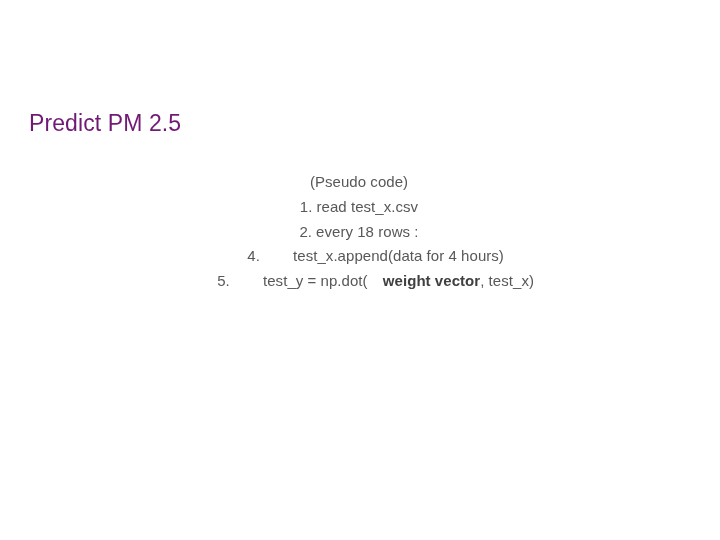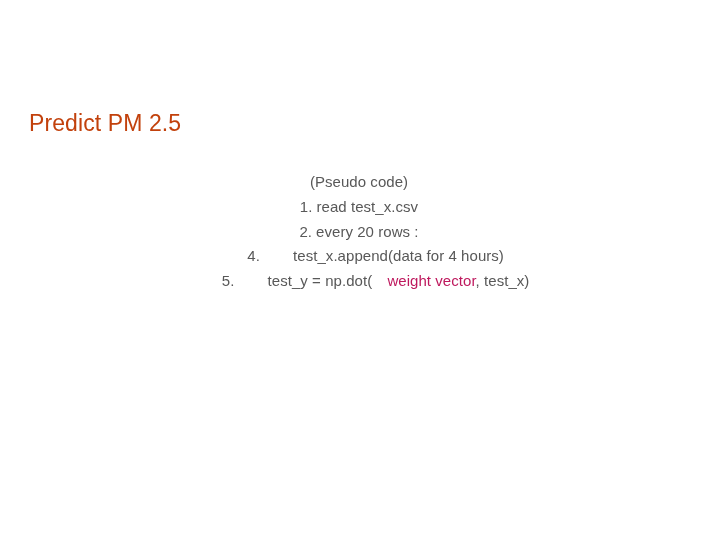--- a/index.html
+++ b/index.html
@@ -20,21 +20,21 @@
     overflow: hidden;
     box-sizing: border-box;
   }
   #slide-title {
     position: absolute;
     left: 29px;
     top: 108px;
     font-size: 23px;
     line-height: 30px;
     font-weight: 400;
-    color: #c2410c;
+    color: #701a75;
     letter-spacing: 0.1px;
     white-space: nowrap;
   }
   #pseudo-code-block {
     position: absolute;
     left: 29px;
     top: 170px;
     width: 660px;
   }
   .code-line {
@@ -55,22 +55,22 @@
     margin-right: 4px;
   }
   
   .indent-line .line-num {
     width: 79px;
   }
   .code-body {
     display: inline;
   }
   .hl-weight {
-    color: #be185d;
-    font-weight: 400;
+    color: #404040;
+    font-weight: 700;
     margin-left: 11px;
   }
 </style>
 </head>
 <body>
 
 <div id="slide">
 
   <div id="slide-title">Predict PM 2.5</div>
 
@@ -78,21 +78,21 @@
 
     <div class="code-line flow-line">
       <span class="code-body">(Pseudo code)</span>
     </div>
 
     <div class="code-line flow-line">
       <span class="line-num">1.</span><span class="code-body">read test_x.csv</span>
     </div>
 
     <div class="code-line flow-line">
-      <span class="line-num">2.</span><span class="code-body">every 20 rows :</span>
+      <span class="line-num">2.</span><span class="code-body">every 18 rows :</span>
     </div>
 
 
     <div class="code-line indent-line">
       <span class="line-num">4.</span><span class="code-body">test_x.append(data for 4 hours)</span>
     </div>
 
     <div class="code-line indent-line">
       <span class="line-num">5.</span><span class="code-body">test_y = np.dot( </span><span class="hl-weight">weight vector</span><span class="code-body">, test_x)</span>
     </div>

